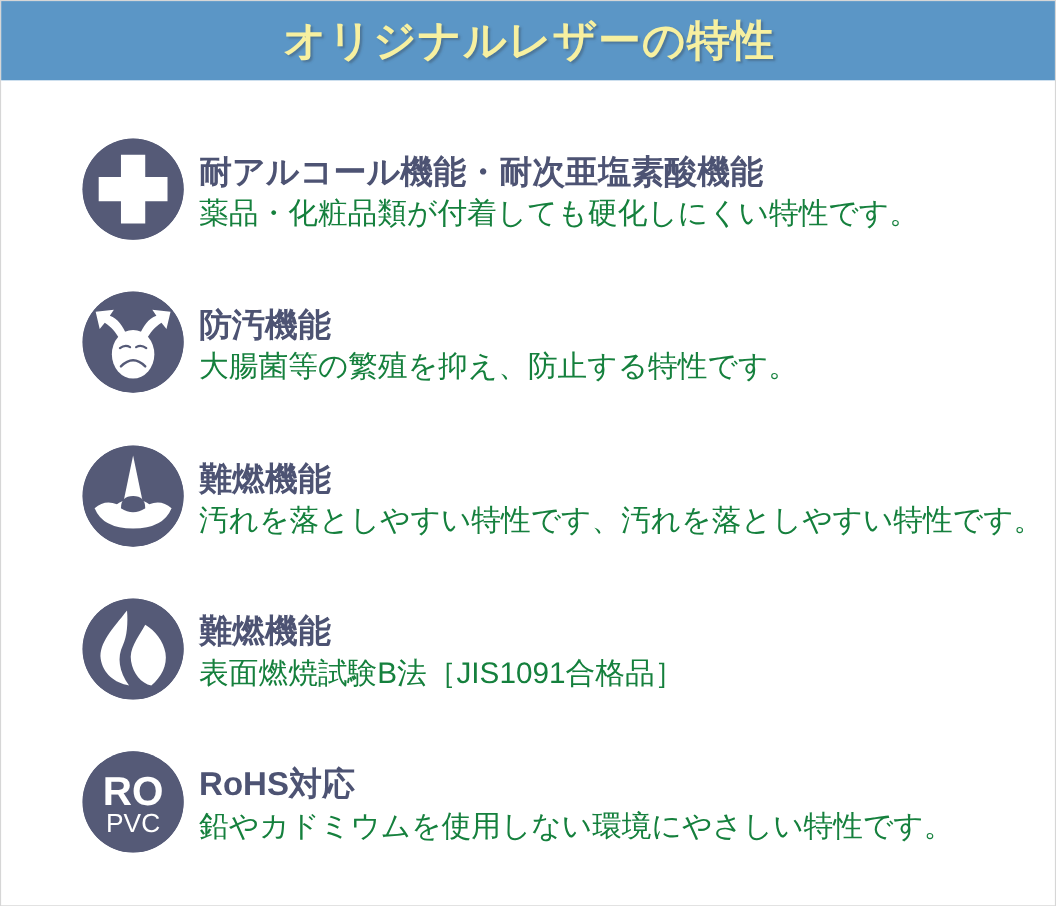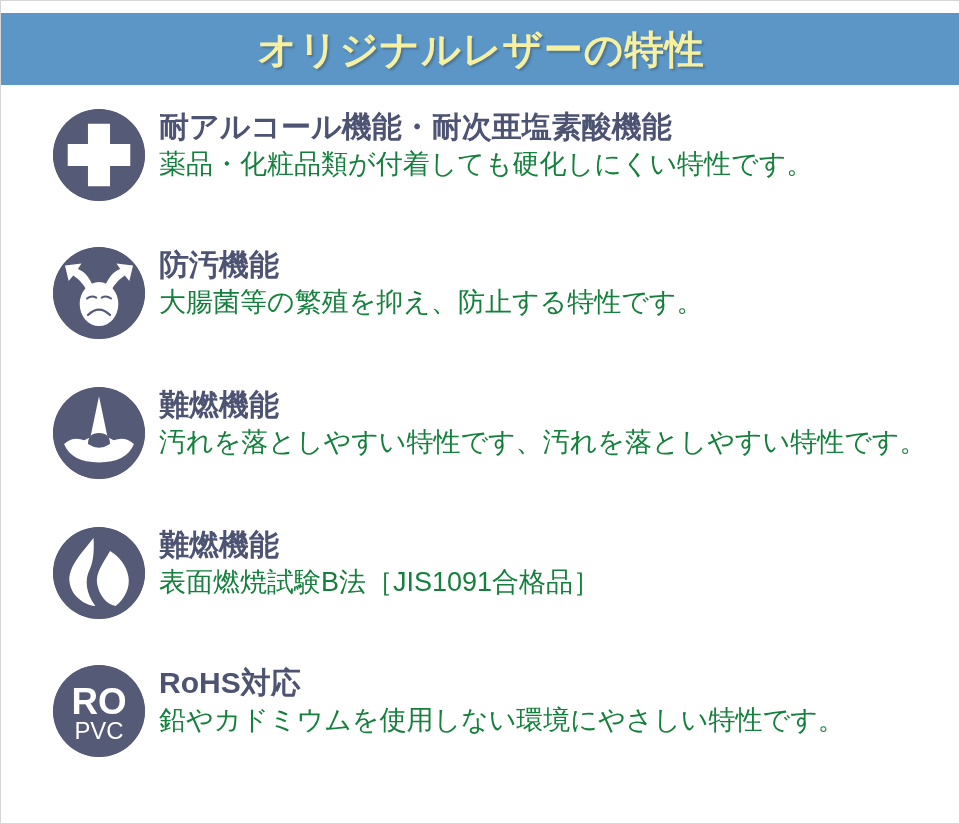--- a/index.html
+++ b/index.html
@@ -17,21 +17,21 @@
     height: 824px;
     background: #ffffff;
     box-sizing: border-box;
     border: 1px solid #d6d6d6;
     overflow: hidden;
   }
   
   .header-band {
     position: absolute;
     left: 0;
-    top: 12px;
+    top: 0;
     width: 960px;
     height: 72px;
     background: #5b96c6;
     display: flex;
     align-items: center;
     justify-content: center;
     box-sizing: border-box;
   }
   .header-title {
     font-size: 39px;
@@ -47,23 +47,23 @@
   .feature-list {
     position: absolute;
     left: 0;
     top: 72px;
     width: 960px;
     padding: 30px 0 0 0;
     box-sizing: border-box;
   }
   .feature-row {
     display: flex;
-    align-items: flex-start;
+    align-items: center;
     height: 140px;
-    padding-left: 46px;
+    padding-left: 68px;
     box-sizing: border-box;
   }
   .feature-icon-wrap {
     flex: 0 0 auto;
     width: 104px;
     height: 104px;
     display: flex;
     align-items: center;
     justify-content: center;
   }

